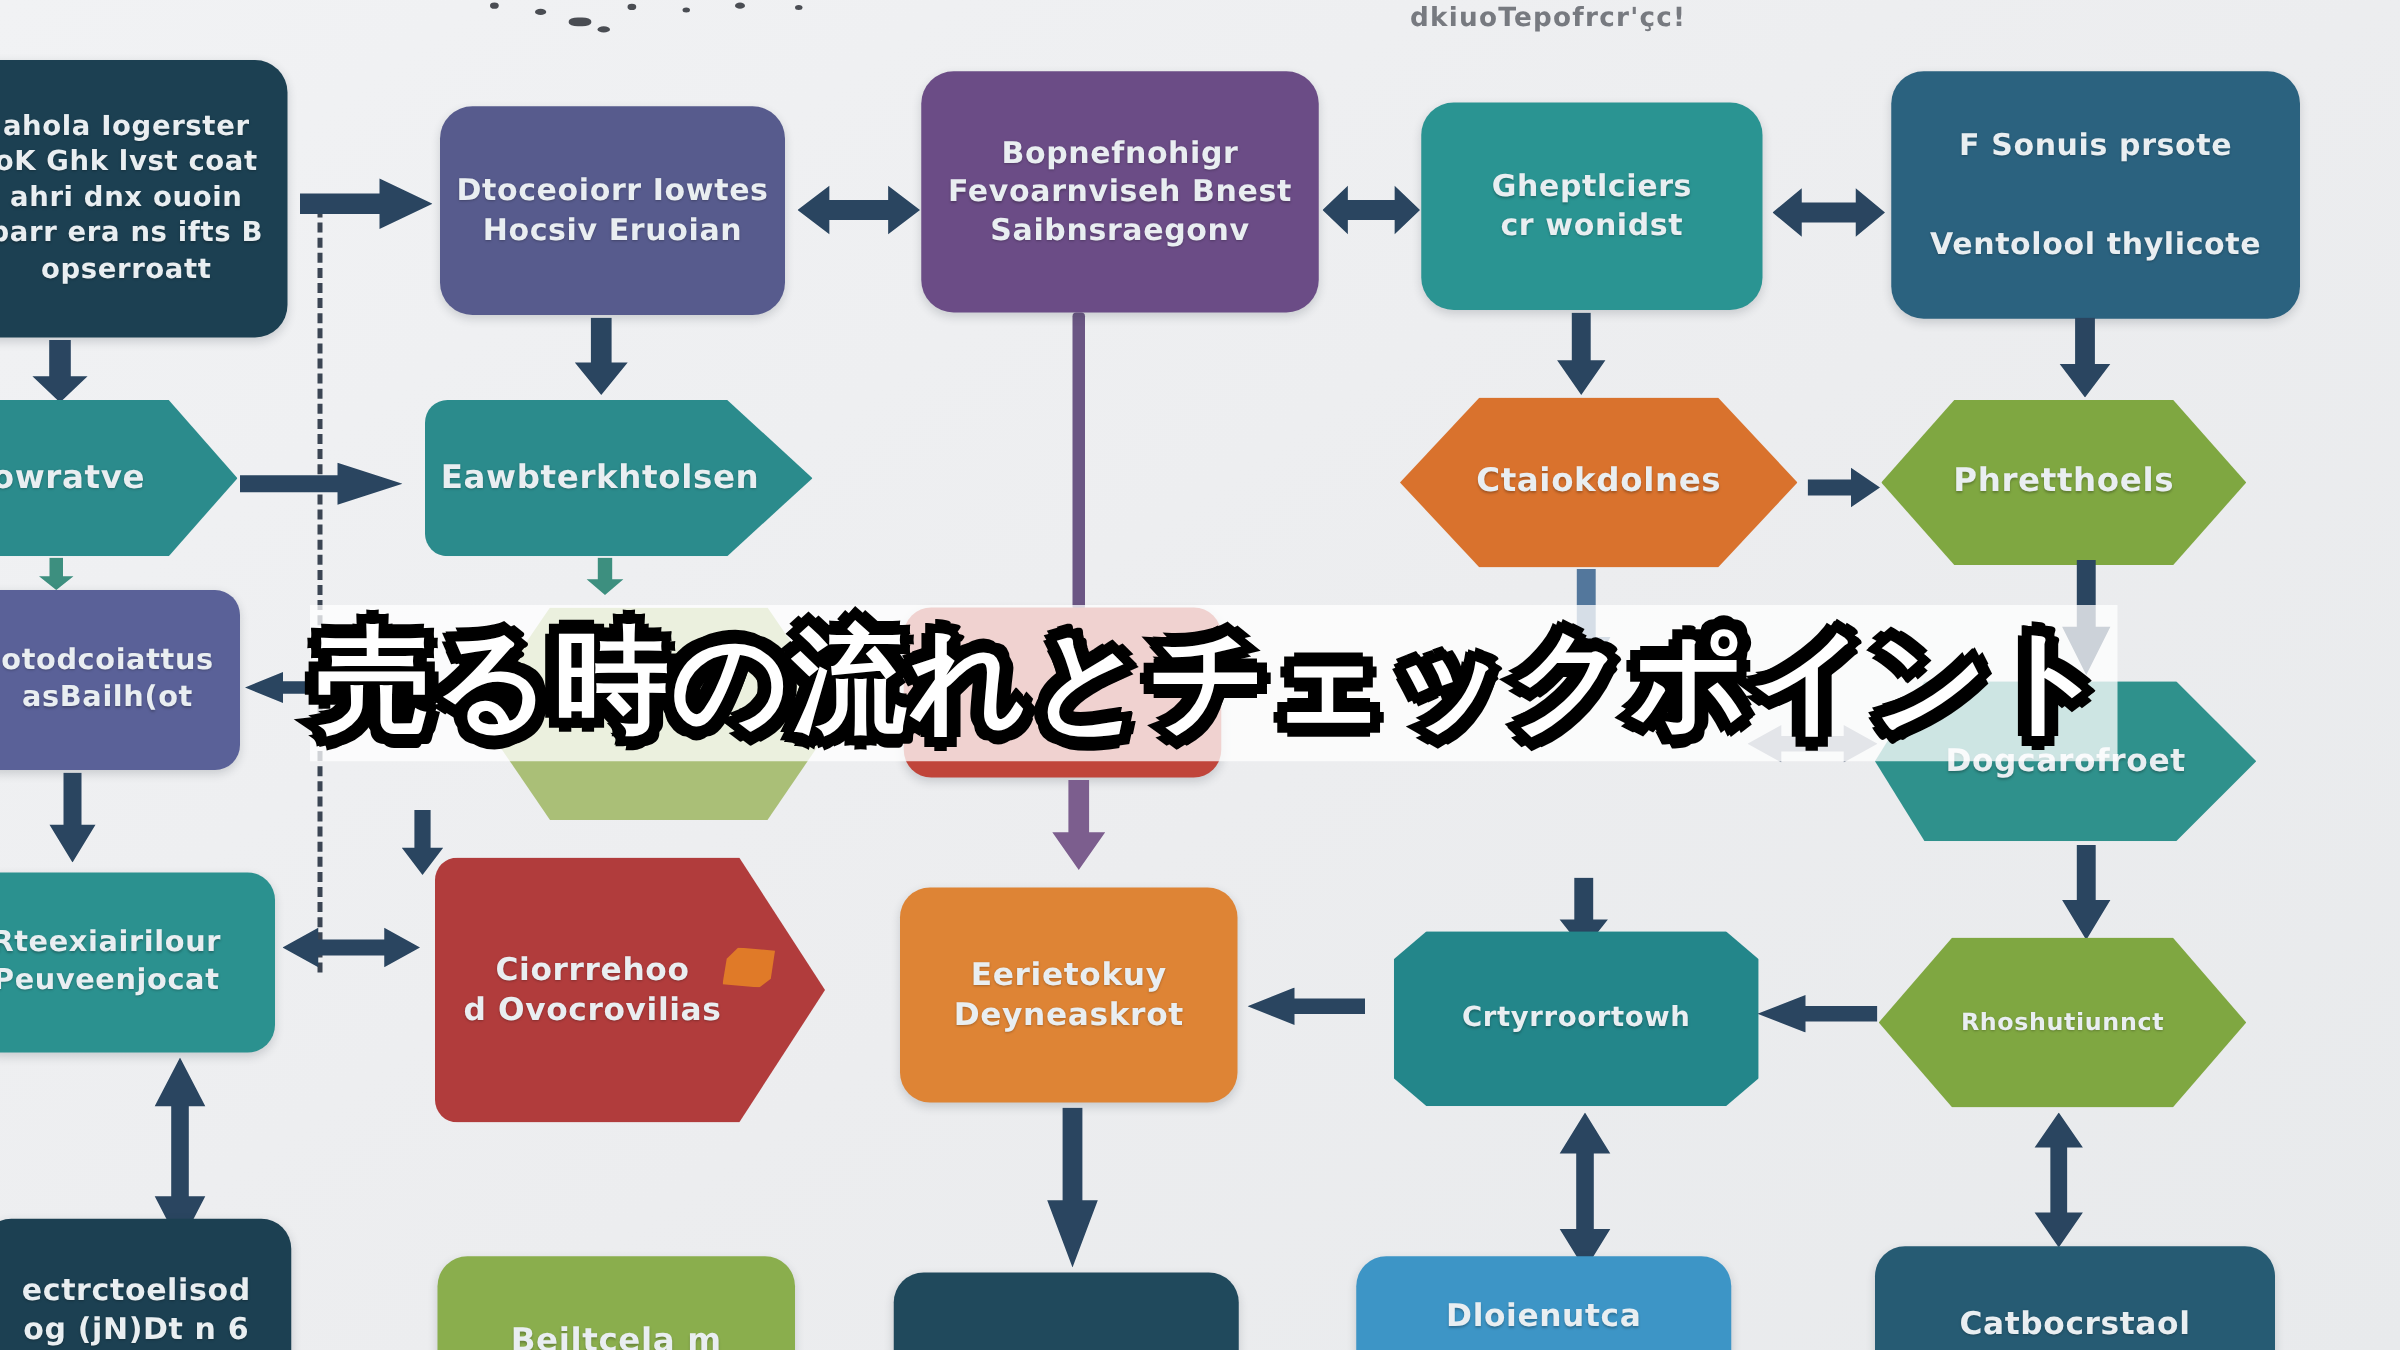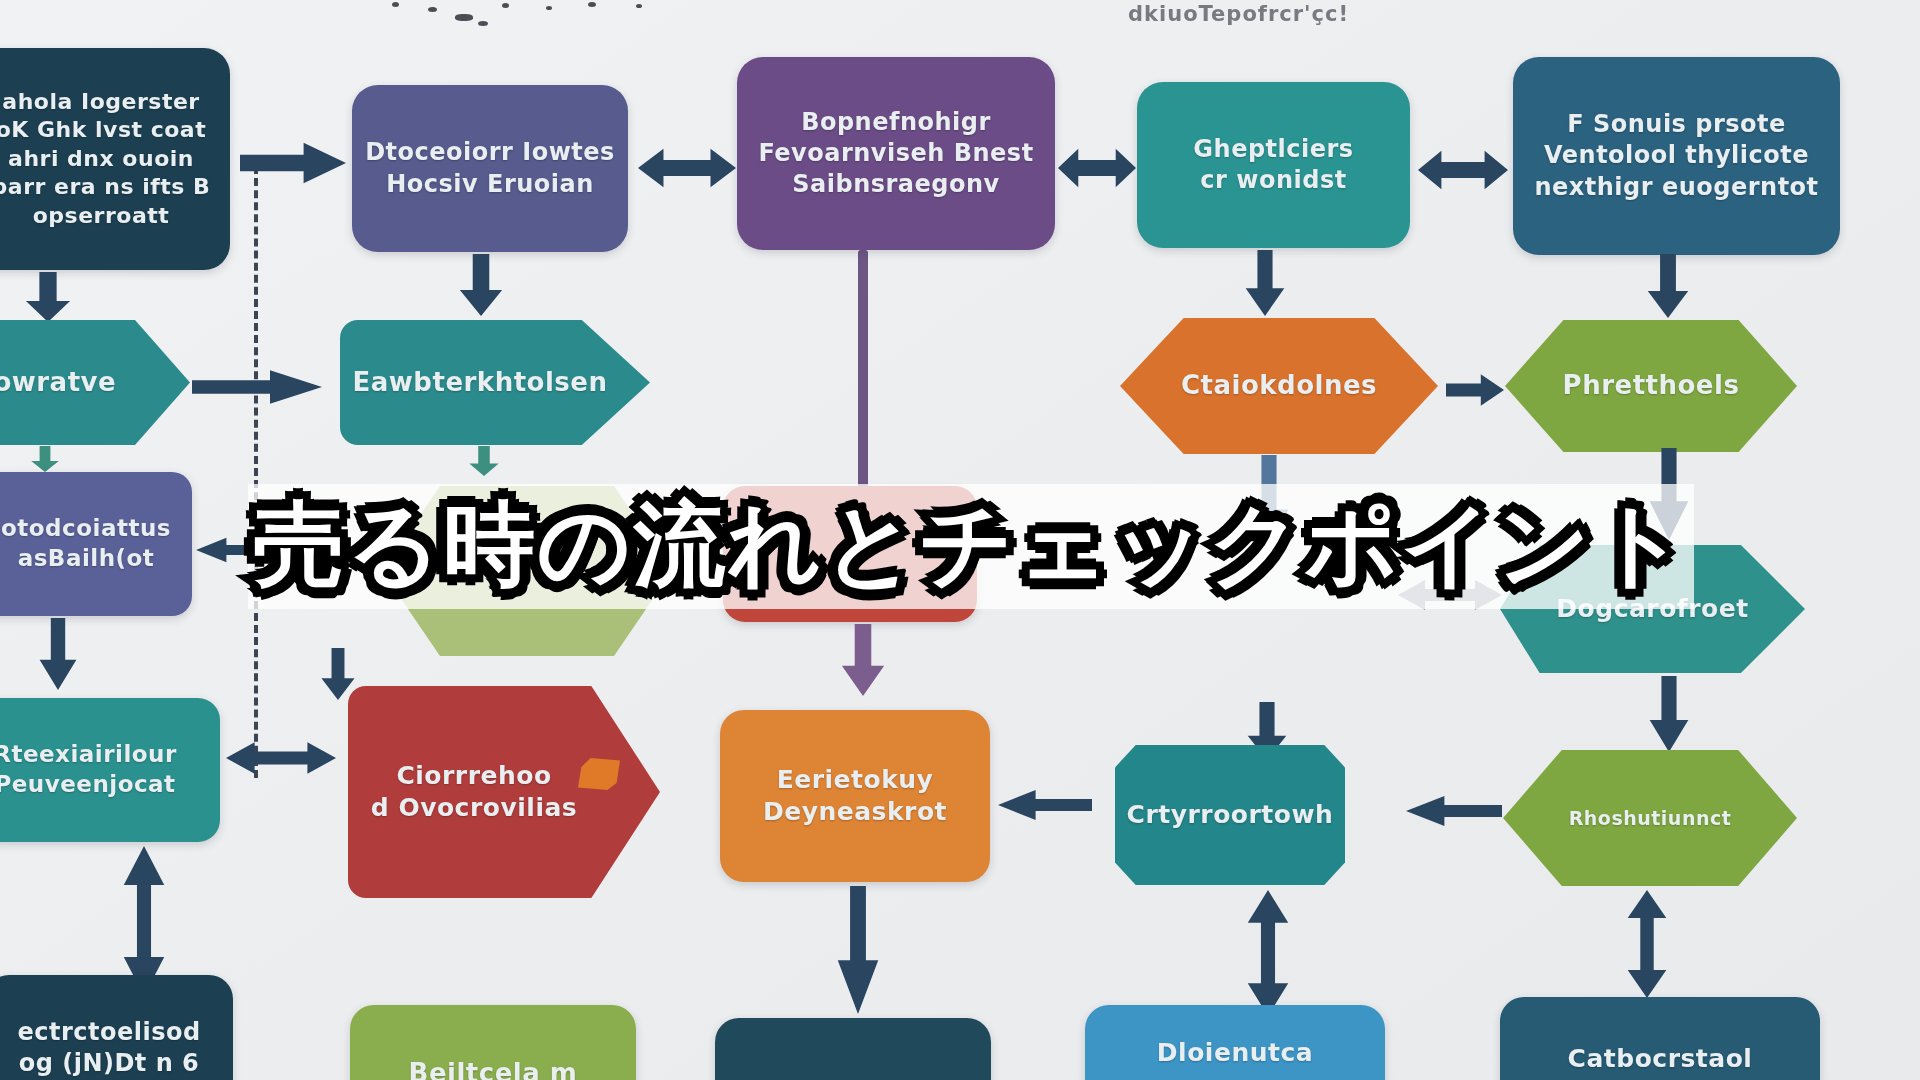--- a/index.html
+++ b/index.html
@@ -74,24 +74,23 @@
   </div>
   <div class="node rrect" style="left:1137px;top:82px;width:273px;height:166px;background:#2a9492;font-size:24px;">
     <div class="ln">Gheptlciers</div>
     <div class="ln">cr wonidst</div>
   </div>
   <div class="node rrect" style="left:737px;top:57px;width:318px;height:193px;background:#6b4c86;font-size:24px;">
     <div class="ln">Bopnefnohigr</div>
     <div class="ln">Fevoarnviseh Bnest</div>
     <div class="ln">Saibnsraegonv</div>
   </div>
-  <div class="node rrect" style="left:1513px;top:57px;width:327px;height:198px;background:#2b627f;font-size:24px;">
+  <div class="node rrect" style="left:1513px;top:57px;width:327px;height:198px;background:#2b627f;font-size:24px;gap:48px;">
     <div class="ln">F Sonuis prsote</div>
     <div class="ln">Ventolool thylicote</div>
-    <div class="ln">nexthigr euogerntot</div>
   </div>
 
   <div class="arrow ar" style="left:240px;top:140px;width:106px;height:46px;"></div>
   <div class="arrow ah" style="left:638px;top:146px;width:98px;height:44px;"></div>
   <div class="arrow ah" style="left:1058px;top:146px;width:78px;height:44px;"></div>
   <div class="arrow ah" style="left:1418px;top:148px;width:90px;height:44px;"></div>
 
   <div class="arrow ad" style="left:24px;top:272px;width:48px;height:50px;"></div>
   <div class="arrow ad" style="left:458px;top:254px;width:46px;height:62px;"></div>
   <div class="arrow ad" style="left:1244px;top:250px;width:42px;height:66px;"></div>
@@ -141,21 +140,21 @@
   </div>
   <div class="node pent" style="left:348px;top:686px;width:312px;height:212px;background:#b13c3c;font-size:25px;padding-right:60px;box-sizing:border-box;">
     <div class="ln">Ciorrrehoo</div>
     <div class="ln">d Ovocrovilias</div>
   </div>
   <div class="deco-orange"></div>
   <div class="node rrect" style="left:720px;top:710px;width:270px;height:172px;background:#de8435;font-size:25px;border-radius:24px;">
     <div class="ln">Eerietokuy</div>
     <div class="ln">Deyneaskrot</div>
   </div>
-  <div class="node oct" style="left:1115px;top:745px;width:230px;height:140px;background:#23868a;font-size:25px;">
+  <div class="node oct" style="left:1115px;top:745px;width:292px;height:140px;background:#23868a;font-size:22px;">
     <div class="ln">Crtyrroortowh</div>
   </div>
   <div class="node hex" style="left:1503px;top:750px;width:294px;height:136px;background:#7fa741;font-size:19px;">
     <div class="ln">Rhoshutiunnct</div>
   </div>
 
   <div class="arrow ah" style="left:226px;top:740px;width:110px;height:36px;"></div>
   <div class="arrow al" style="left:998px;top:788px;width:94px;height:34px;"></div>
   <div class="arrow al" style="left:1406px;top:794px;width:96px;height:34px;"></div>
   <div class="arrow av" style="left:122px;top:846px;width:44px;height:150px;"></div>

